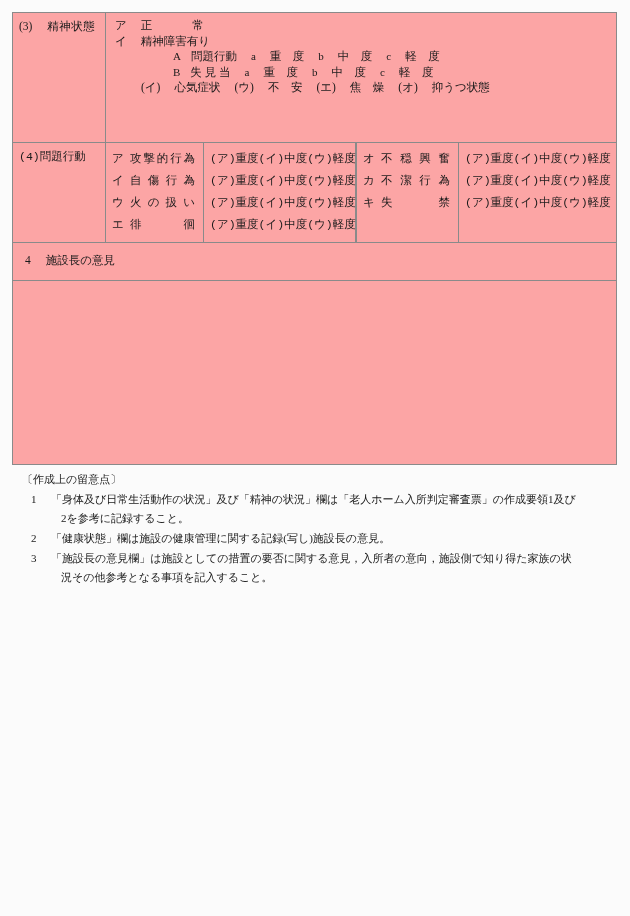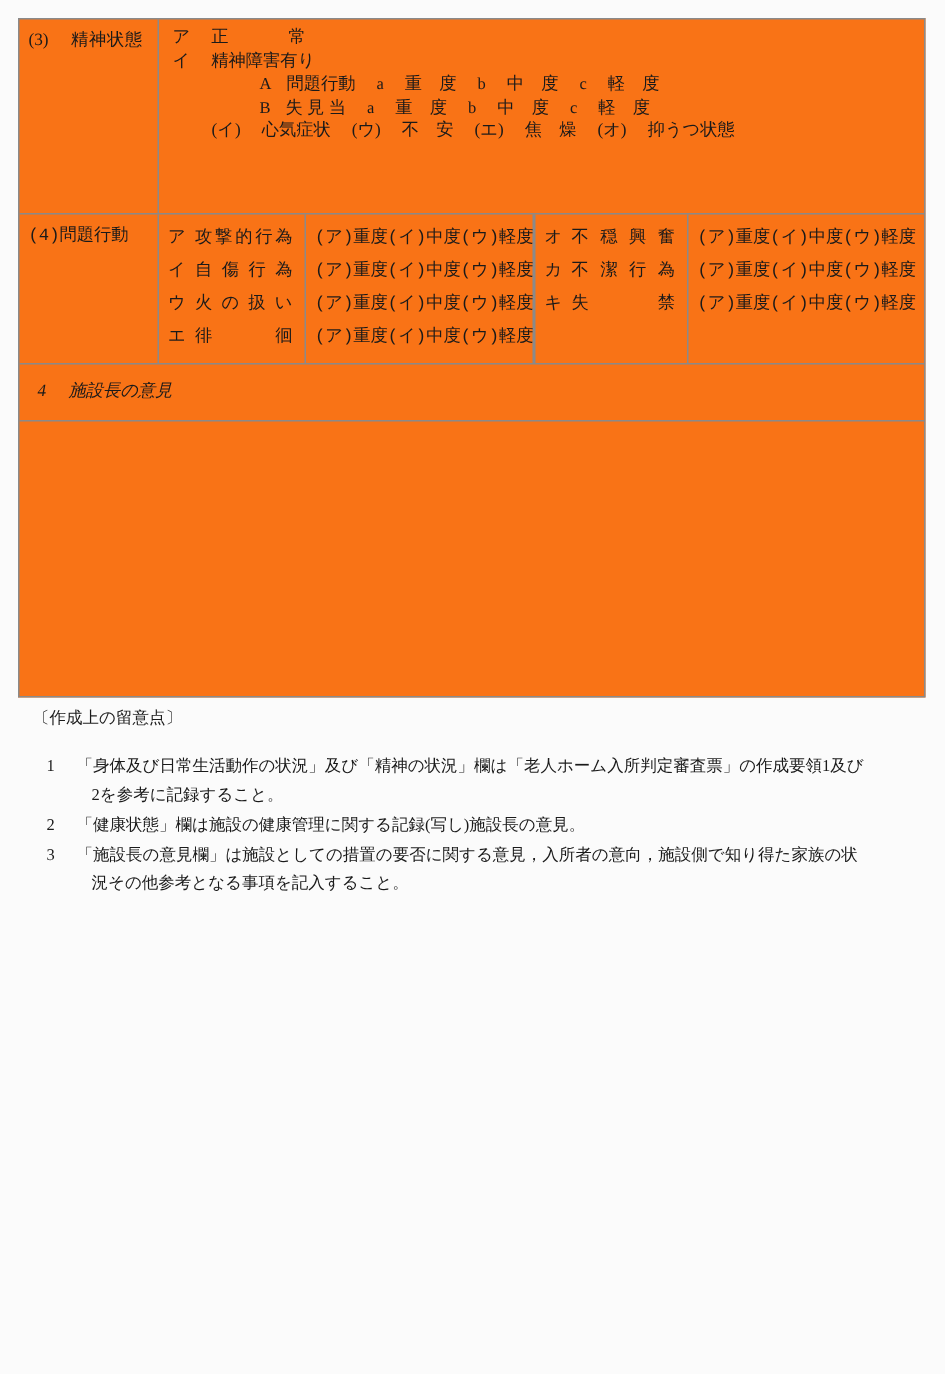--- a/index.html
+++ b/index.html
@@ -25,21 +25,21 @@
 
   
   .form-box {
     position: absolute;
     left: 12px;
     top: 12px;
     width: 605px;          
     height: 453px;         
     border: 1px solid #8a8a8a;
     box-sizing: border-box;
-    background: #f97316;
+    background: #fca5a5;
   }
 
   
   .row-mental {
     position: absolute;
     left: 0; top: 0;
     width: 100%;
     height: 130px;
     border-bottom: 1px solid #8a8a8a;
     box-sizing: border-box;
@@ -149,21 +149,20 @@
   .row-opinion-head {
     position: absolute;
     left: 0; top: 230px;
     width: 100%;
     height: 38px;
     border-bottom: 1px solid #8a8a8a;
     box-sizing: border-box;
     padding: 10px 0 0 12px;
     font-size: 11.5px;
     white-space: nowrap;
-    font-style: italic;
   }
   .row-opinion-head .onum { display: inline-block; }
   .row-opinion-head .otxt { display: inline-block; margin-left: 12px; }
 
   
   .row-opinion-body {
     position: absolute;
     left: 0; top: 268px;
     width: 100%;
     bottom: 0;
@@ -172,21 +171,21 @@
   
   .notes {
     position: absolute;
     left: 22px;
     top: 470px;
     width: 600px;
     font-size: 11px;
     line-height: 19px;
     color: #1a1a1a;
   }
-  .notes-title { margin-bottom: 13px; }
+  .notes-title { margin-bottom: 1px; }
   .note-item {
     display: flex;
     margin-top: 1px;
   }
   .note-num {
     width: 16px;
     flex: none;
     padding-left: 9px;
     box-sizing: border-box;
   }

